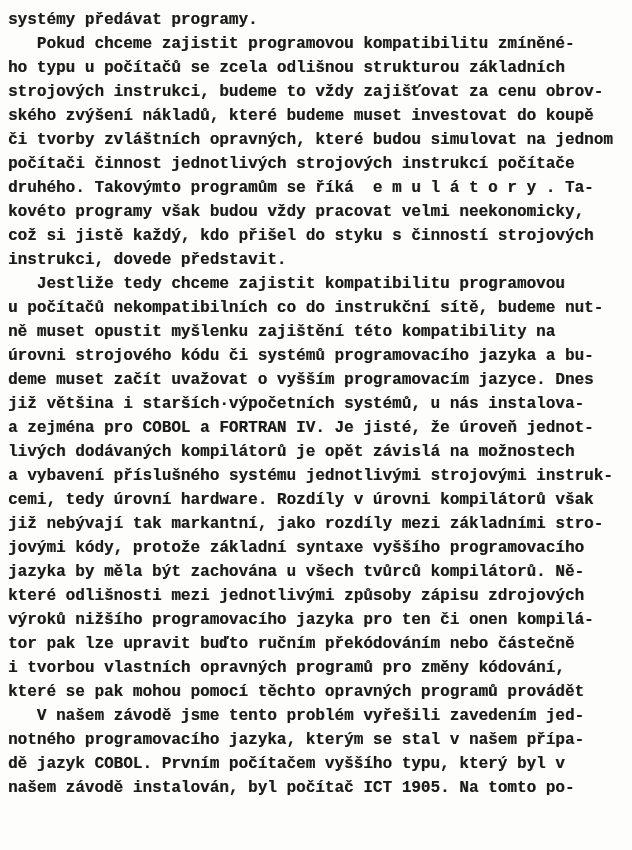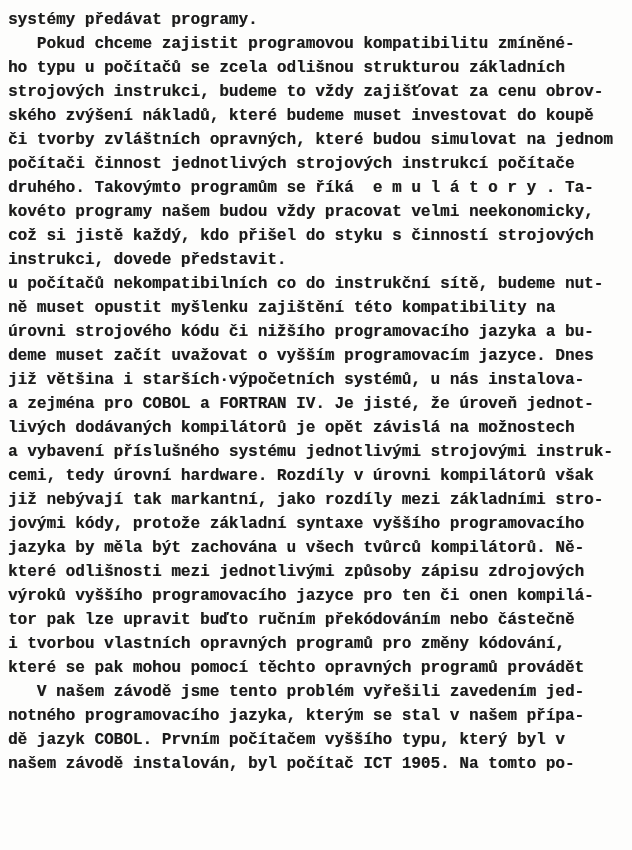--- a/index.html
+++ b/index.html
@@ -36,37 +36,38 @@
 
 <div class="page">
   <div class="line">systémy předávat programy.</div>
   <div class="line">   Pokud chceme zajistit programovou kompatibilitu zmíněné-</div>
   <div class="line">ho typu u počítačů se zcela odlišnou strukturou základních</div>
   <div class="line">strojových instrukci, budeme to vždy zajišťovat za cenu obrov-</div>
   <div class="line">ského zvýšení nákladů, které budeme muset investovat do koupě</div>
   <div class="line">či tvorby zvláštních opravných, které budou simulovat na jednom</div>
   <div class="line">počítači činnost jednotlivých strojových instrukcí počítače</div>
   <div class="line">druhého. Takovýmto programům se říká  e m u l á t o r y . Ta-</div>
-  <div class="line">kovéto programy našem budou vždy pracovat velmi neekonomicky,</div>
+  <div class="line">kovéto programy však budou vždy pracovat velmi neekonomicky,</div>
   <div class="line">což si jistě každý, kdo přišel do styku s činností strojových</div>
   <div class="line">instrukci, dovede představit.</div>
+  <div class="line">   Jestliže tedy chceme zajistit kompatibilitu programovou</div>
   <div class="line">u počítačů nekompatibilních co do instrukční sítě, budeme nut-</div>
   <div class="line">ně muset opustit myšlenku zajištění této kompatibility na</div>
-  <div class="line">úrovni strojového kódu či nižšího programovacího jazyka a bu-</div>
+  <div class="line">úrovni strojového kódu či systémů programovacího jazyka a bu-</div>
   <div class="line">deme muset začít uvažovat o vyšším programovacím jazyce. Dnes</div>
   <div class="line">již většina i starších·výpočetních systémů, u nás instalova-</div>
   <div class="line">a zejména pro COBOL a FORTRAN IV. Je jisté, že úroveň jednot-</div>
   <div class="line">livých dodávaných kompilátorů je opět závislá na možnostech</div>
   <div class="line">a vybavení příslušného systému jednotlivými strojovými instruk-</div>
   <div class="line">cemi, tedy úrovní hardware. Rozdíly v úrovni kompilátorů však</div>
   <div class="line">již nebývají tak markantní, jako rozdíly mezi základními stro-</div>
   <div class="line">jovými kódy, protože základní syntaxe vyššího programovacího</div>
   <div class="line">jazyka by měla být zachována u všech tvůrců kompilátorů. Ně-</div>
   <div class="line">které odlišnosti mezi jednotlivými způsoby zápisu zdrojových</div>
-  <div class="line">výroků vyššího programovacího jazyce pro ten či onen kompilá-</div>
+  <div class="line">výroků nižšího programovacího jazyka pro ten či onen kompilá-</div>
   <div class="line">tor pak lze upravit buďto ručním překódováním nebo částečně</div>
   <div class="line">i tvorbou vlastních opravných programů pro změny kódování,</div>
   <div class="line">které se pak mohou pomocí těchto opravných programů provádět</div>
   <div class="line">   V našem závodě jsme tento problém vyřešili zavedením jed-</div>
   <div class="line">notného programovacího jazyka, kterým se stal v našem přípa-</div>
   <div class="line">dě jazyk COBOL. Prvním počítačem vyššího typu, který byl v</div>
   <div class="line">našem závodě instalován, byl počítač ICT 1905. Na tomto po-</div>
 </div>
 
 </body></html>

